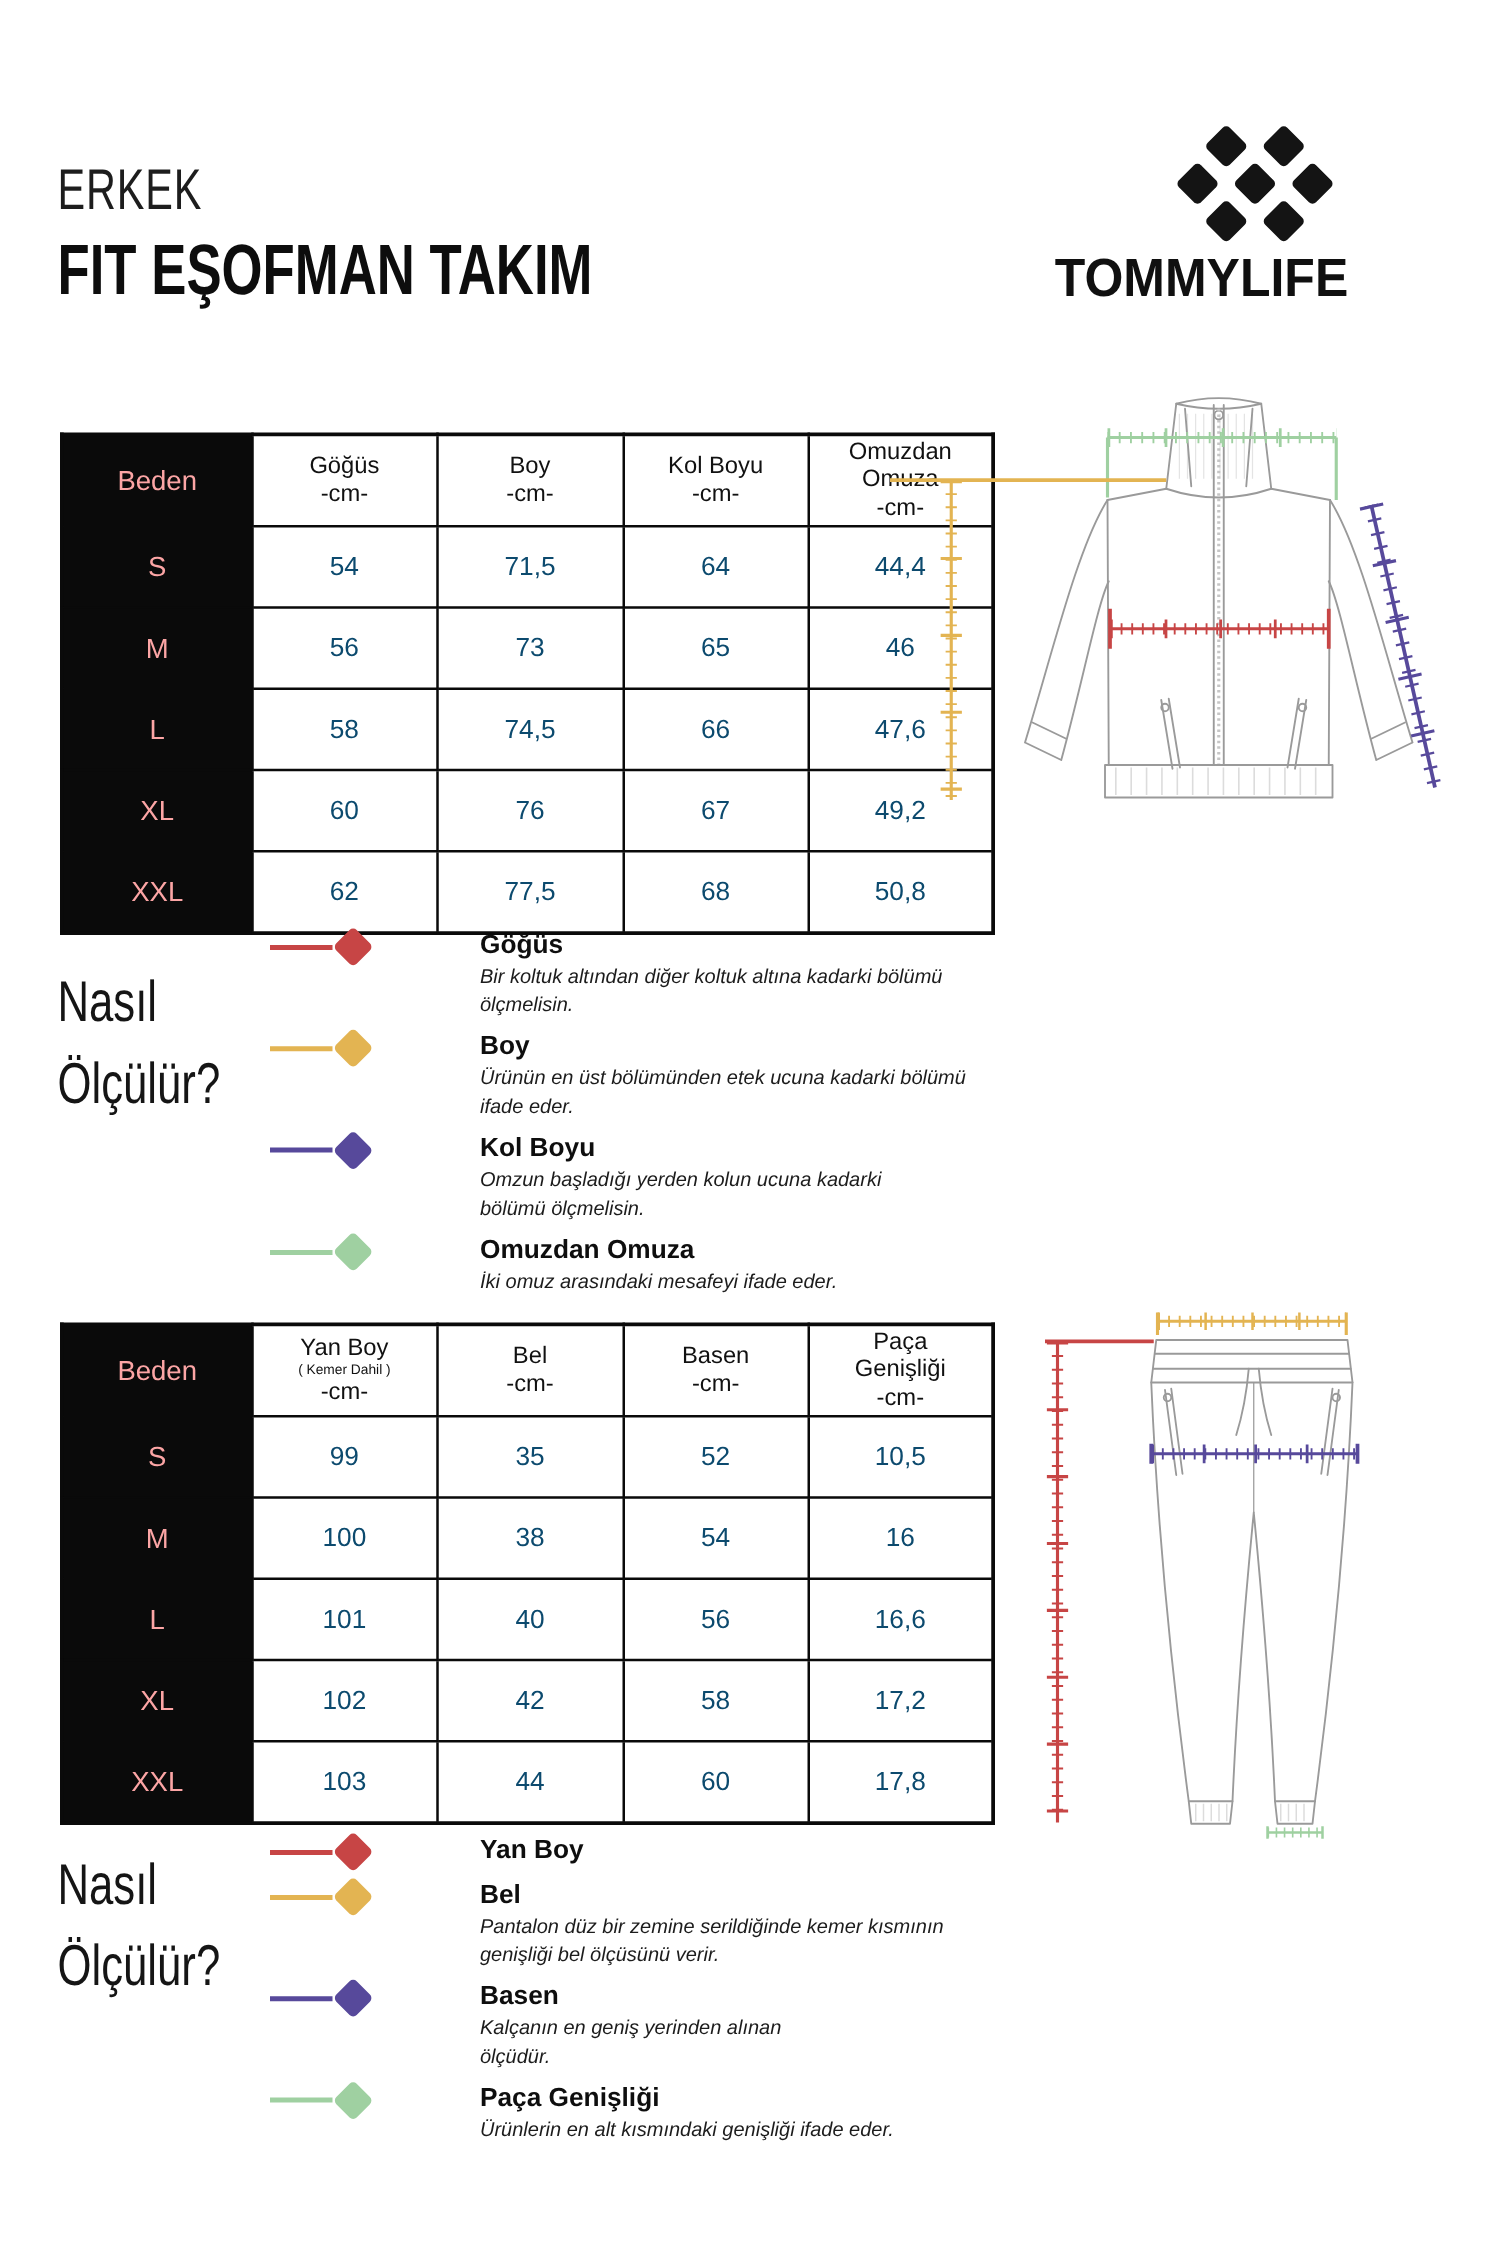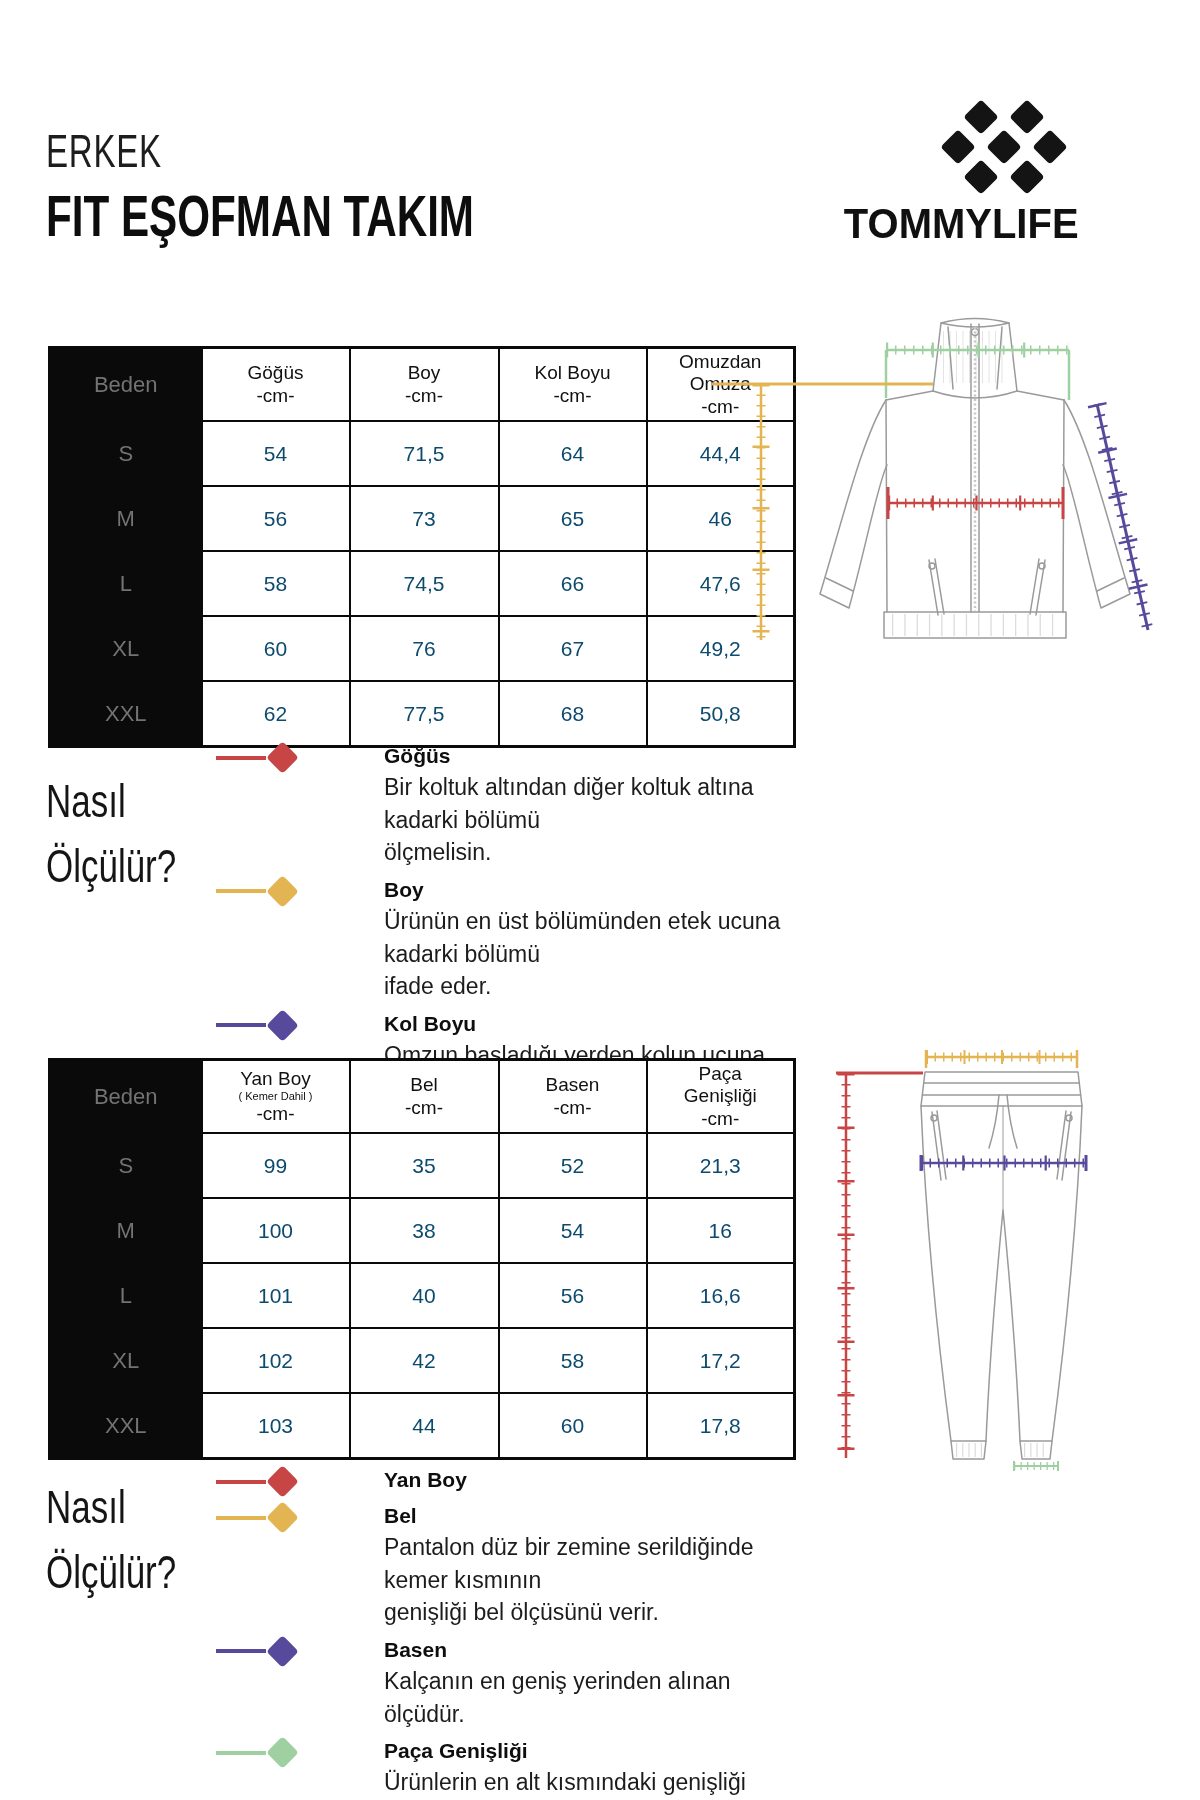--- a/index.html
+++ b/index.html
@@ -12,21 +12,21 @@
   #title{left:46px;top:126px;}
   #title .t1{font-size:46px;font-weight:400;color:#1d1d1d;transform:scaleX(.72);line-height:1.1;letter-spacing:1px;}
   #title .t2{font-size:57px;font-weight:700;color:#0d0d0d;transform:scaleX(.74);line-height:1.1;margin-top:8px;letter-spacing:0;}
   #brand-word{left:811px;top:199px;width:300px;text-align:center;}
   #brand-word span{display:inline-block;font-size:43px;font-weight:700;letter-spacing:0px;transform:scaleX(.93);transform-origin:center top;color:#101010;}
 
   
   table.size-table{position:absolute;left:48px;border-collapse:collapse;table-layout:fixed;
                    border:3px solid #0a0a0a;background:#fff;}
   table.size-table td,table.size-table th{border:2px solid #0a0a0a;text-align:center;vertical-align:middle;padding:2px;}
-  table.size-table th.size-col{background:#0a0a0a;color:#737373;font-weight:400;}
+  table.size-table th.size-col{background:#0a0a0a;color:#fca5a5;font-weight:400;}
   #table1{top:346px;width:745px;}
   #table2{top:1058px;width:745px;}
   #table1 thead th{height:52px;}
   #table2 thead th{height:66px;}
   thead th{font-size:19px;font-weight:400;line-height:1.18;}
   thead th.size-col{font-size:22px;}
   tbody th.size-col{font-size:22px;height:59px;}
   tbody td{font-size:21px;color:#0c4a6e;height:59px;}
   .h-label{display:block;max-width:106px;margin:0 auto;}
   .h-sub{display:block;font-size:11px;white-space:nowrap;}
@@ -40,21 +40,21 @@
 
   
   .legend{left:216px;width:580px;}
   #legend1{top:744px;}
   #legend2{top:1468px;}
   .legend-item{display:grid;grid-template-columns:168px 1fr;margin-bottom:9px;}
   .marker{display:flex;align-items:center;height:27px;margin-top:0px;}
   .m-line{width:50px;height:4px;}
   .m-diamond{width:23px;height:23px;border-radius:4px;transform:rotate(45deg);margin-left:5px;}
   .l-title{font-size:21px;font-weight:700;color:#0e0e0e;margin-bottom:3px;}
-  .l-desc{font-size:23px;line-height:1.42;color:#1c1c1c;white-space:pre-line;}
+  .l-desc{font-size:16px;line-height:1.42;color:#1c1c1c;white-space:pre-line;font-style:italic;}
   .c-red{background:#C74545;}
   .c-yellow{background:#E3B452;}
   .c-purple{background:#57499B;}
   .c-green{background:#9FD0A1;}
 
   svg.diagram{position:absolute;pointer-events:none;}
 </style>
 </head>
 <body>
 
@@ -278,21 +278,21 @@
             <span class="h-unit">-cm-</span>
           </th>
       </tr>
     </thead>
     <tbody>
         <tr>
           <th class="size-col">S</th>
           <td>99</td>
           <td>35</td>
           <td>52</td>
-          <td>21,3</td>
+          <td>10,5</td>
         </tr>
         <tr>
           <th class="size-col">M</th>
           <td>100</td>
           <td>38</td>
           <td>54</td>
           <td>16</td>
         </tr>
         <tr>
           <th class="size-col">L</th>

